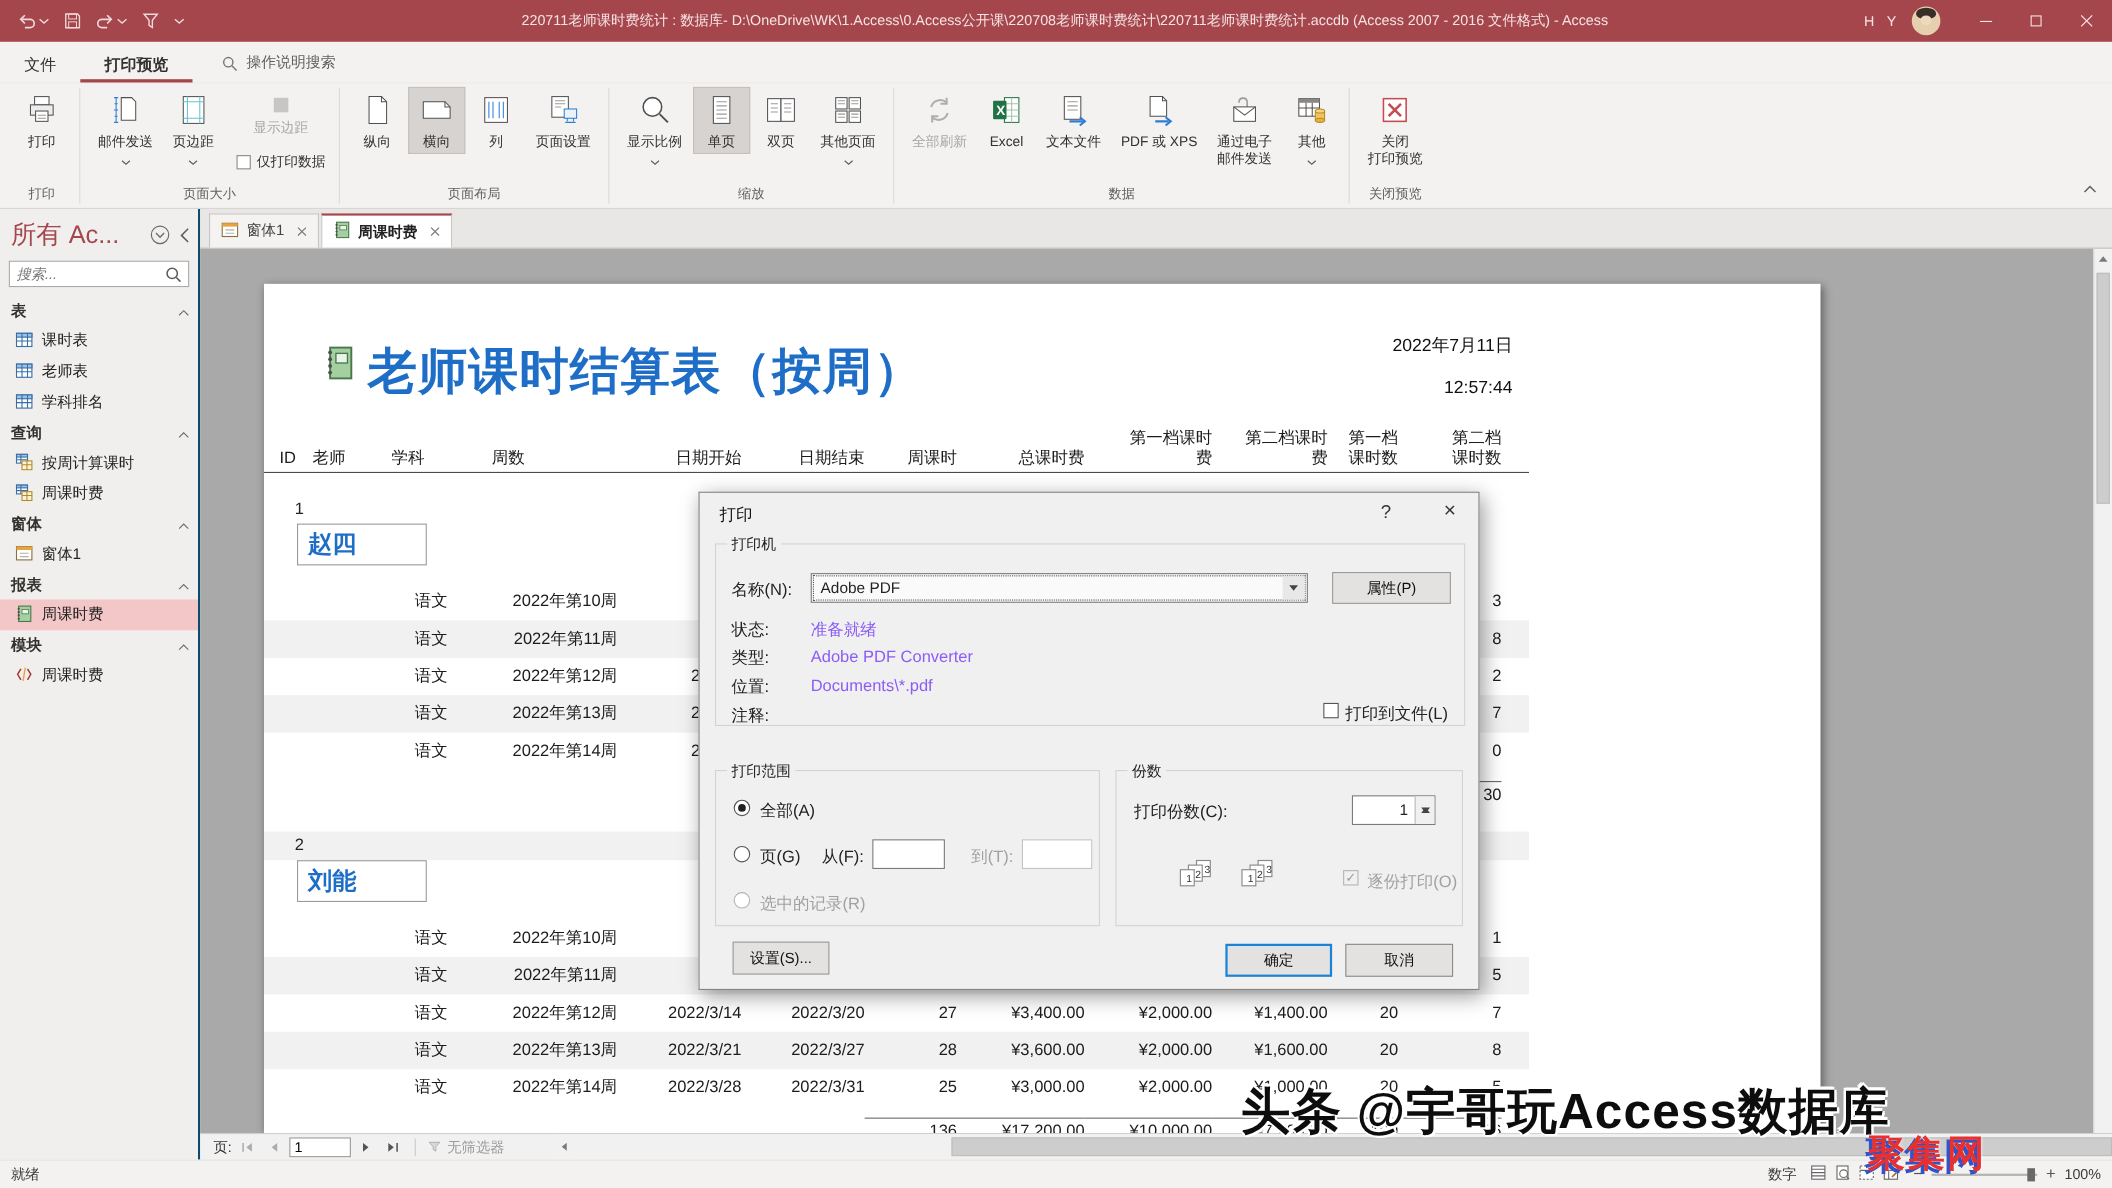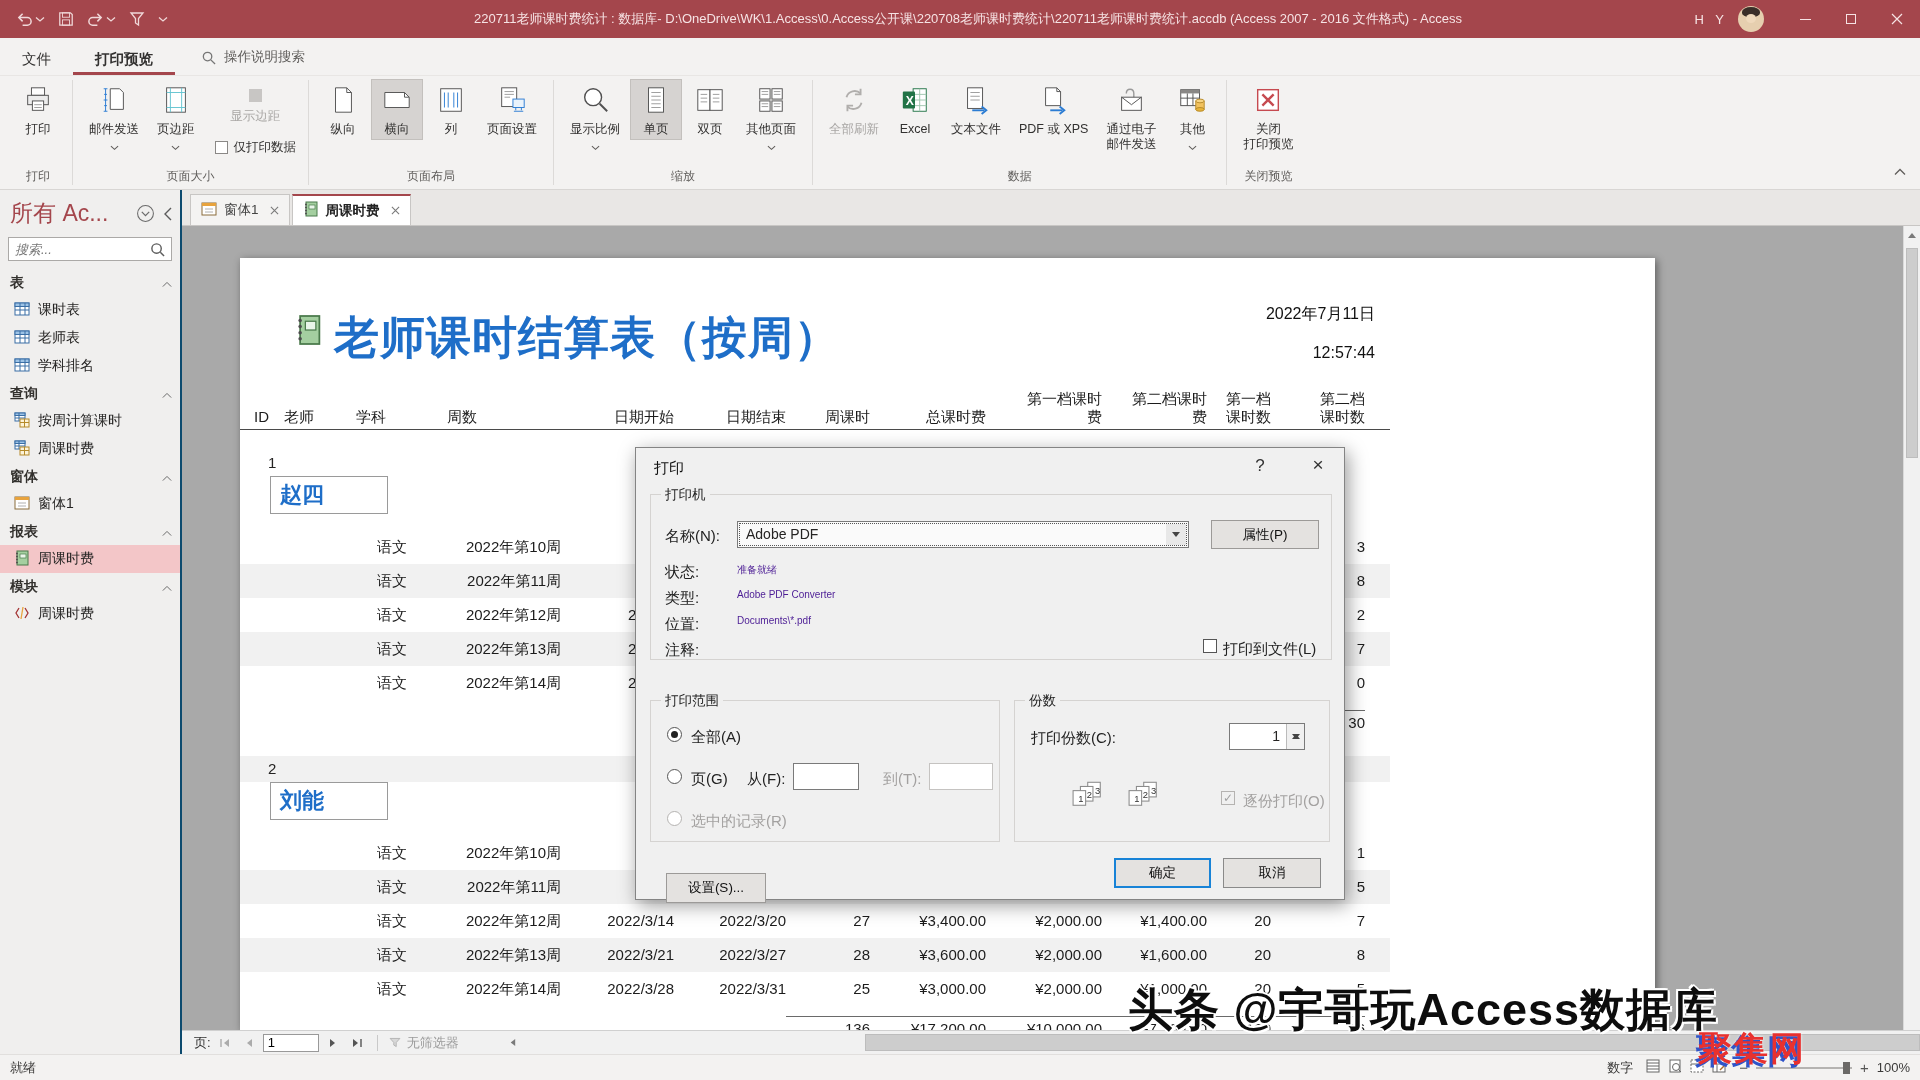--- a/index.html
+++ b/index.html
@@ -99,27 +99,27 @@
   .dialog *{position:absolute;}
   .dlg-title{left:18px;top:11px;font-size:15px;color:#111;}
   .dlg-help{left:612px;top:8px;font-size:17px;color:#333;width:24px;text-align:center;}
   .dlg-close{left:668px;top:6px;font-size:19px;color:#333;width:28px;text-align:center;}
   .gbox{border:1px solid #D5D3D1;}
   .glabel{left:10px;top:-9px;background:#F0F0F0;padding:0 4px;font-size:13.5px;color:#222;}
   .g-printer{left:14px;top:46px;width:682px;height:166px;}
   .g-range{left:14px;top:252px;width:350px;height:142px;}
   .g-copies{left:378px;top:252px;width:316px;height:142px;}
   .dl{font-size:15px;color:#222;white-space:nowrap;}
-  .dv{font-size:10px;color:#4c1d95;white-space:nowrap;}
+  .dv{font-size:15px;color:#8b5cf6;white-space:nowrap;}
   .combo{left:86px;top:26px;width:452px;height:27px;background:#FAFAFA;border:1px solid #7a7a7a;outline:1px dotted #555;outline-offset:-3px;}
   .combo .cval{left:8px;top:4px;font-size:14px;}
   .combo .carr{right:2px;top:2px;width:20px;height:21px;background:#E8E8E8;display:flex;align-items:center;justify-content:center;position:absolute;}
   .dbtn{background:#E4E2E0;border:1px solid #9c9a98;font-size:13.5px;color:#111;display:flex;align-items:center;justify-content:center;}
   .btn-props{left:560px;top:25px;width:108px;height:29px;}
-  .btn-settings{left:30px;top:408px;width:100px;height:30px;margin-top:17px;}
+  .btn-settings{left:30px;top:408px;width:88px;height:30px;}
   .btn-ok{left:478px;top:410px;width:97px;height:30px;border:2px solid #1883D7;}
   .btn-cancel{left:587px;top:410px;width:98px;height:30px;border:1px solid #8a8a8a;}
   .chk{width:14px;height:14px;border:1px solid #555;background:#fff;}
   .chk.gray{border-color:#B5B3B1;background:#F0F0F0;color:#A0A0A0;font-size:12px;line-height:13px;text-align:center;}
   .radio{width:15px;height:15px;border:1px solid #555;border-radius:50%;background:#fff;}
   .radio.sel::after{content:"";position:absolute;left:3px;top:3px;width:7px;height:7px;border-radius:50%;background:#222;}
   .radio.dis{border-color:#B5B3B1;}
   .dl.dis,.dv.dis{color:#A3A1A0;}
   .tinput{border:1px solid #7a7a7a;background:#fff;}
   .tinput.dis{border-color:#C5C3C1;}

